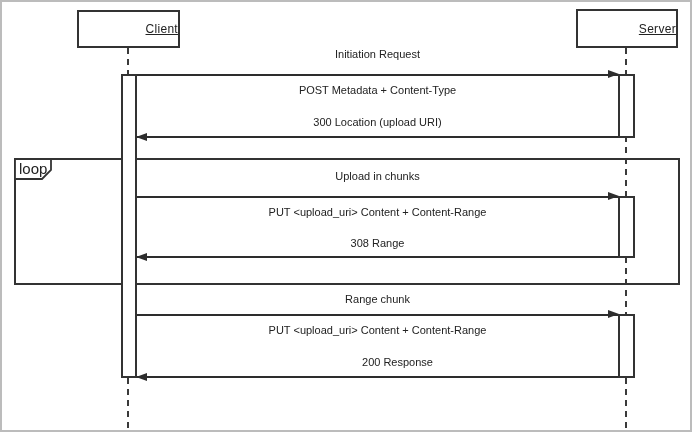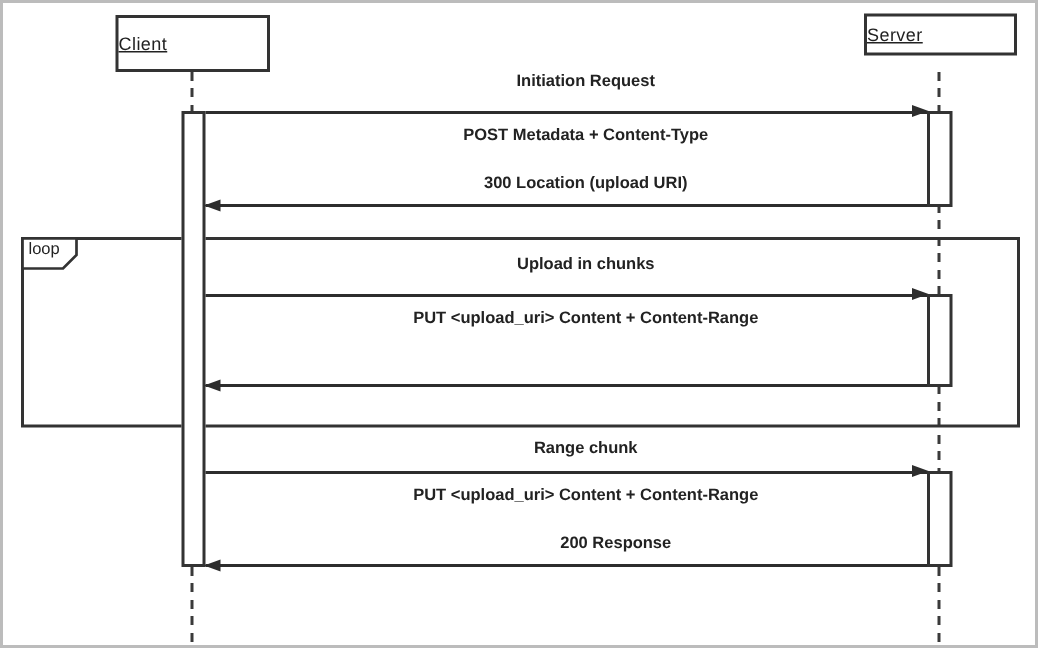--- a/index.html
+++ b/index.html
@@ -12,31 +12,31 @@
     font-family:"Liberation Sans", sans-serif;
     color:#222222;
     overflow:hidden;
   }
   
   .actor-box {
     position:absolute;
     box-sizing:border-box;
     border:2px solid #333;
     background:#fff;
-    display:flex; align-items:center; justify-content:flex-start;
+    display:flex; align-items:center; justify-content:flex-end;
     z-index:6;
   }
   .actor-box .actor-label {
     font-size:12px;
     text-decoration:underline;
     color:#222;
     letter-spacing:0.3px;
   }
   .client-box { left:75px; top:8px; width:103px; height:38px; }
-  .server-box { left:574px; top:7px; width:102px; height:28px; }
+  .server-box { left:574px; top:7px; width:102px; height:39px; }
 
   
   .lifeline {
     position:absolute;
     width:2px;
     background:repeating-linear-gradient(180deg, #3a3a3a 0 6px, transparent 6px 11px);
     z-index:1;
   }
   .lifeline-client { left:125px; top:46px; height:382px; }
   .lifeline-server { left:623px; top:46px; height:382px; }
@@ -45,21 +45,21 @@
   .loop-frame {
     position:absolute;
     left:12px; top:156px; width:666px; height:127px;
     box-sizing:border-box;
     border:2px solid #333;
     z-index:2;
   }
   .loop-pentagon { position:absolute; left:12px; top:156px; z-index:3; }
   .loop-label {
     position:absolute; left:17px; top:158px;
-    font-size:11px; color:#222; z-index:4;
+    font-size:15px; color:#222; z-index:4;
   }
 
   
   .activation {
     position:absolute;
     box-sizing:border-box;
     border:2px solid #333;
     background:#fff;
     z-index:4;
   }
@@ -96,27 +96,26 @@
   .req1 { top:72px; }
   .ret1 { top:134px; }
   .req2 { top:194px; }
   .ret2 { top:254px; }
   .req3 { top:312px; }
   .ret3 { top:374px; }
 
   
   .lbl {
     position:absolute;
-    left:148px; width:481px;
+    left:135px; width:481px;
     text-align:center;
     font-size:11px;
     color:#222;
     z-index:7;
     white-space:nowrap;
-    font-weight:bold;
   }
   .sec0-title { top:46px; }
   .sec0-req   { top:82px; }
   .sec0-res   { top:114px; }
   .sec1-title { top:168px; }
   .sec1-req   { top:204px; }
   .sec1-res   { top:235px; }
   .sec2-title { top:291px; }
   .sec2-req   { top:322px; }
   .sec2-res   { top:354px;margin-left:20px; }
@@ -153,18 +152,19 @@
   <div class="msg-line arrow-left  ret2"></div>
   <div class="msg-line arrow-right req3"></div>
   <div class="msg-line arrow-left  ret3"></div>
 
   <div class="lbl sec0-title">Initiation Request</div>
   <div class="lbl sec0-req">POST Metadata + Content-Type</div>
   <div class="lbl sec0-res">300 Location (upload URI)</div>
 
   <div class="lbl sec1-title">Upload in chunks</div>
   <div class="lbl sec1-req">PUT &lt;upload_uri&gt; Content + Content-Range</div>
+  <div class="lbl sec1-res">308 Range</div>
 
   <div class="lbl sec2-title">Range chunk</div>
   <div class="lbl sec2-req">PUT &lt;upload_uri&gt; Content + Content-Range</div>
   <div class="lbl sec2-res">200 Response</div>
 
 </div>
 
 </body></html>

